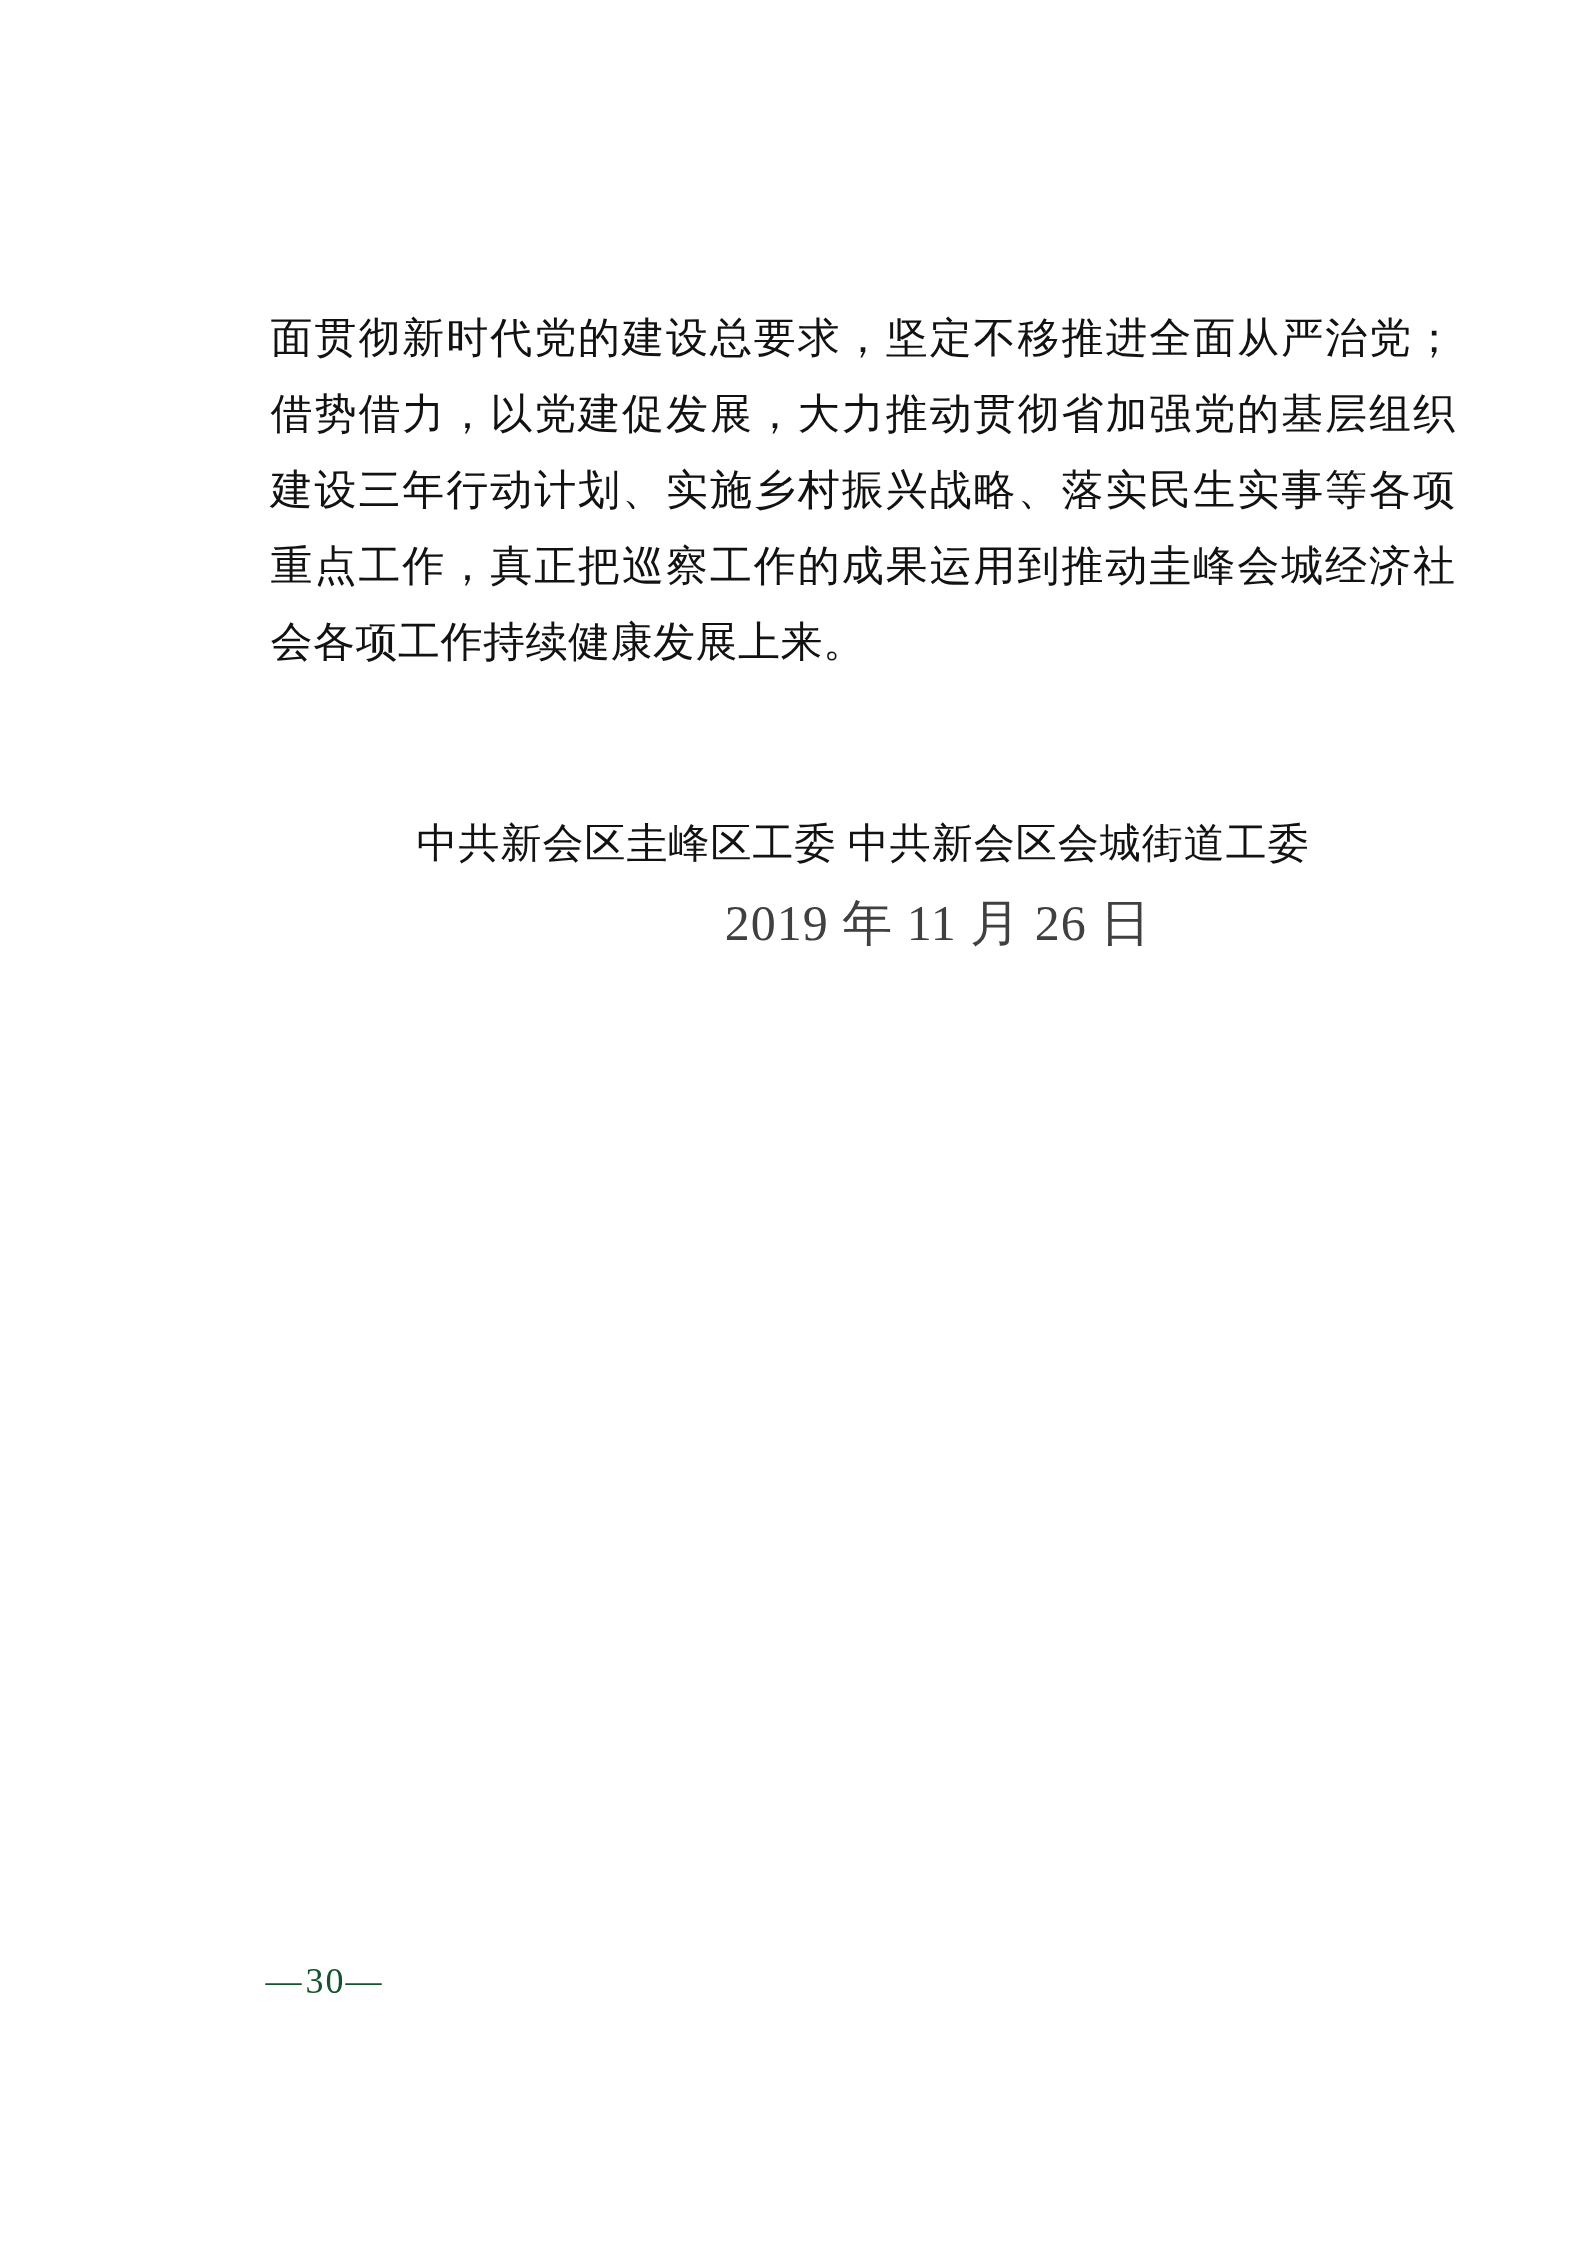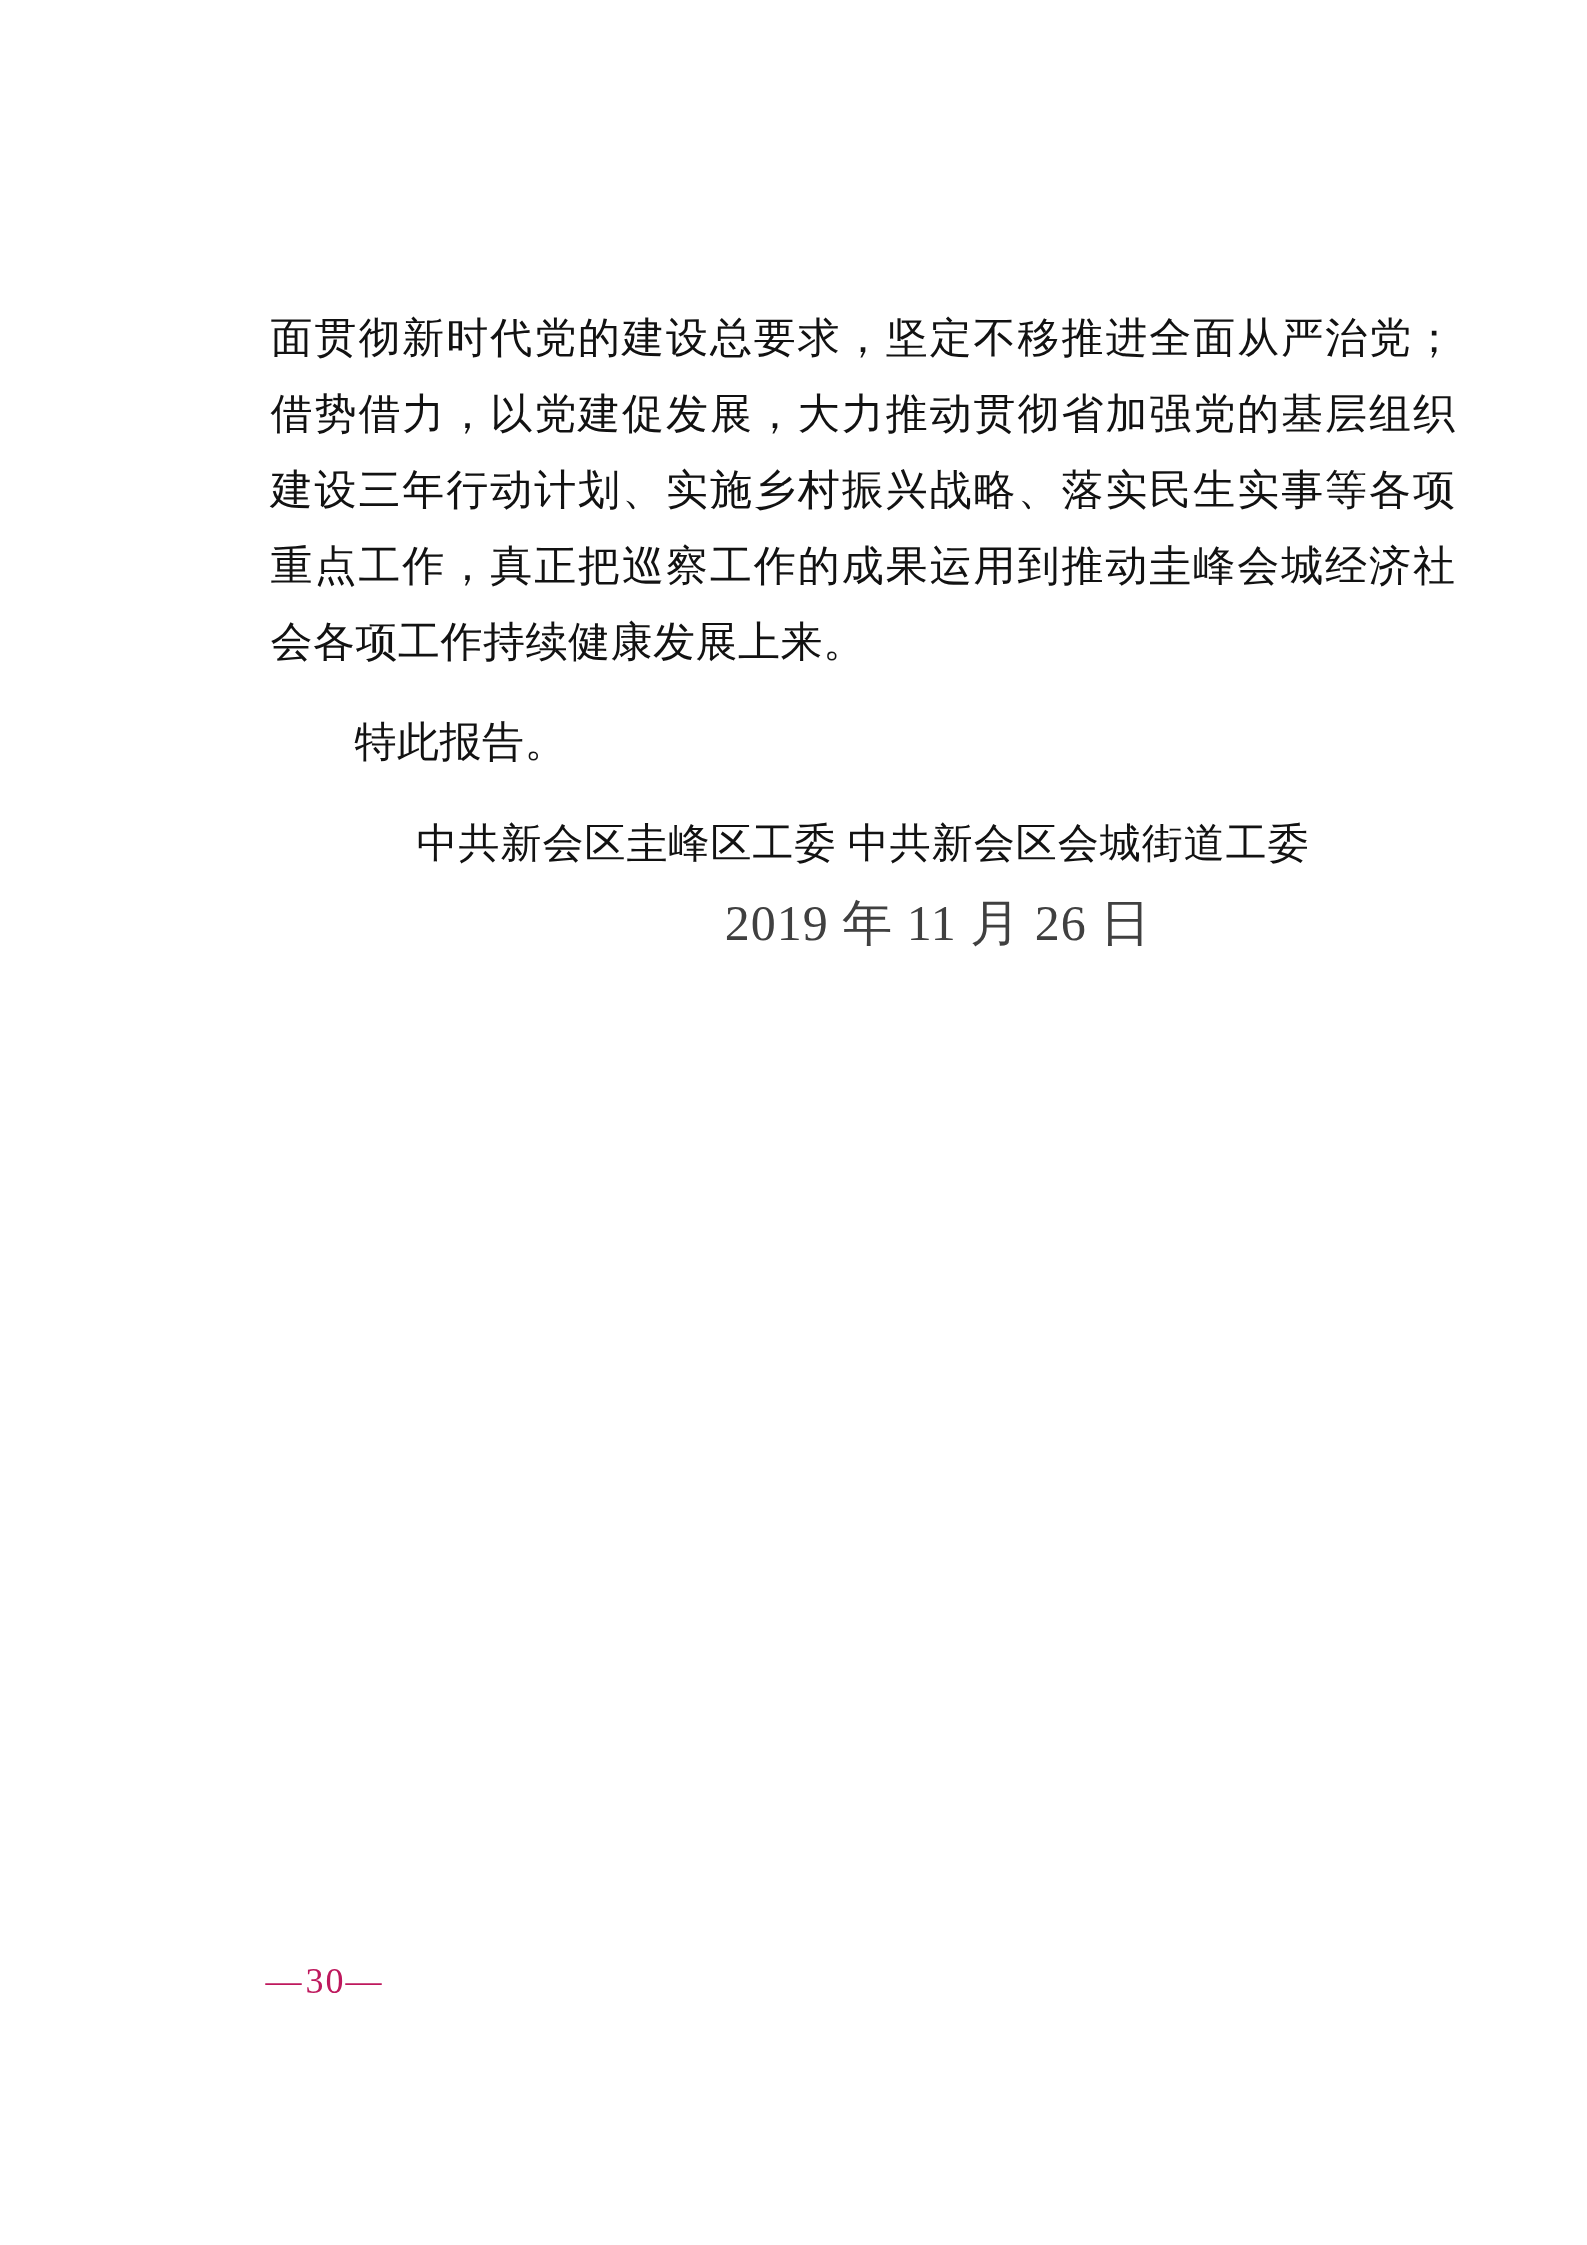--- a/index.html
+++ b/index.html
@@ -57,37 +57,36 @@
     letter-spacing: 1px;
     padding-left: 150px;
     margin-top: 10px;
   }
   .footer {
     position: absolute;
     left: 200px;
     top: 1948px;
     width: 320px;
     font-size: 36px;
-    color: #be185d;
+    color: #14532d;
     letter-spacing: 2px;
     font-family: "Liberation Serif", "DejaVu Serif", serif;
   }
   .footer .dash {
     display: inline-block;
     width: 40px;
   }
 </style>
 </head>
 <body>
 
 <div class="page">
 
   <div class="body-block">
     <p class="para">面贯彻新时代党的建设总要求，坚定不移推进全面从严治党；借势借力，以党建促发展，大力推动贯彻省加强党的基层组织建设三年行动计划、实施乡村振兴战略、落实民生实事等各项重点工作，真正把巡察工作的成果运用到推动圭峰会城经济社会各项工作持续健康发展上来。</p>
-    <p class="para indent">特此报告。</p>
   </div>
 
   <div class="signature-block">
     <div class="sign-line">中共新会区圭峰区工委  中共新会区会城街道工委</div>
     <div class="date-line">2019 年 11 月 26 日</div>
   </div>
 
   <div class="footer">
     <span class="dash">—</span><span>30</span><span class="dash">—</span>
   </div>

